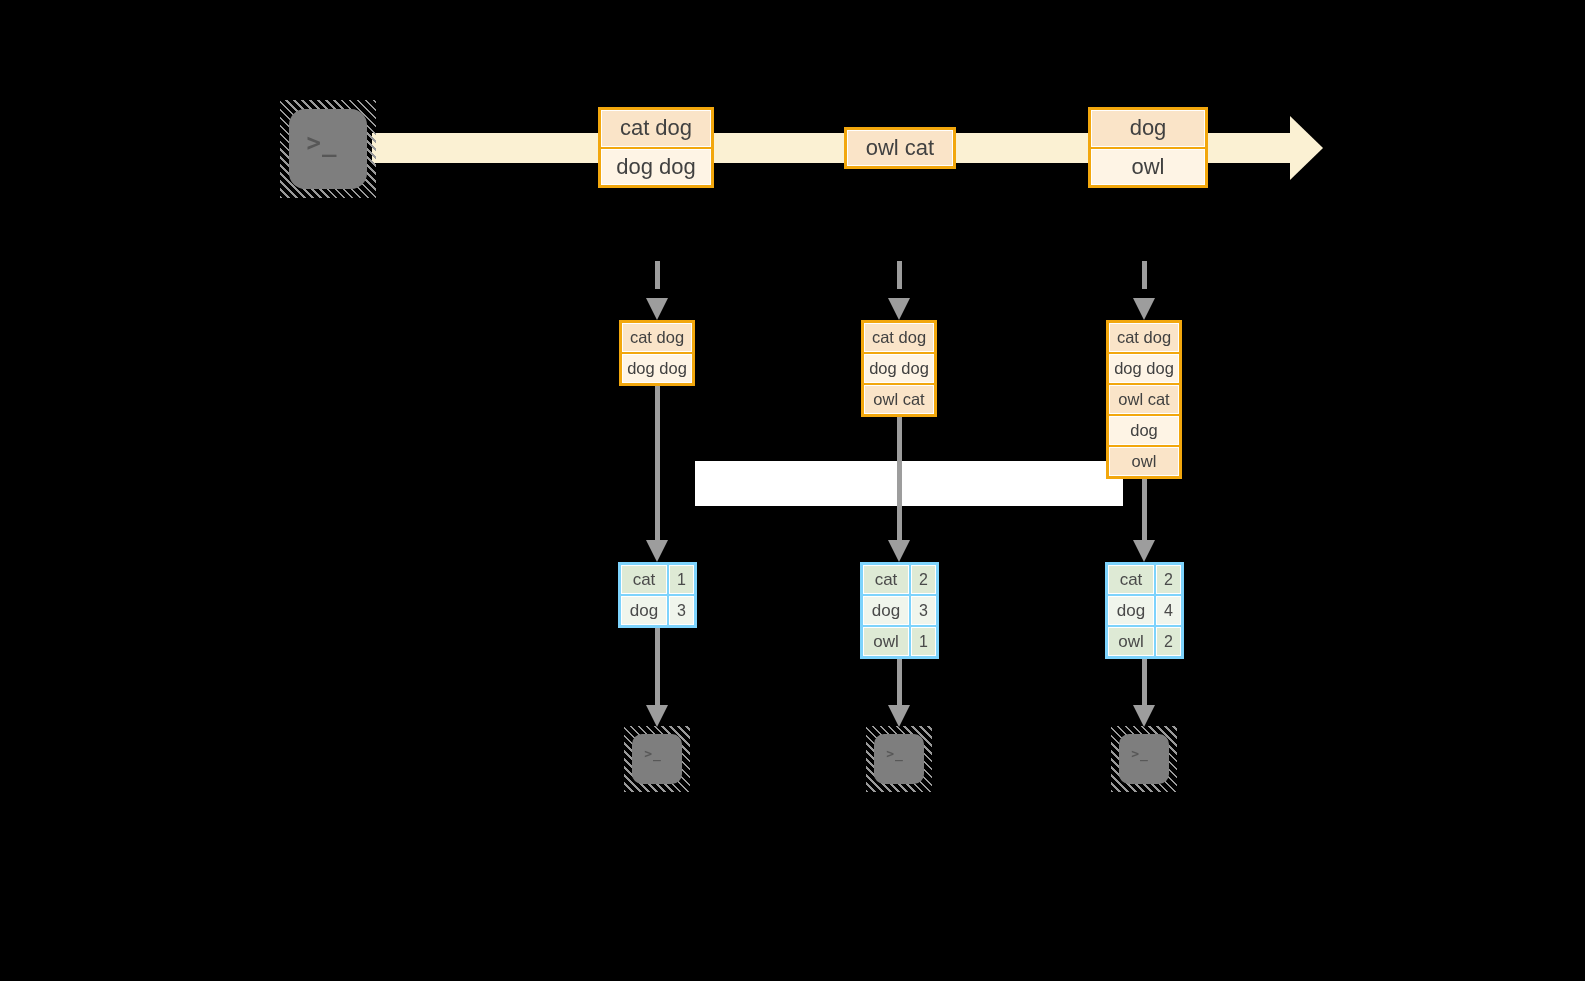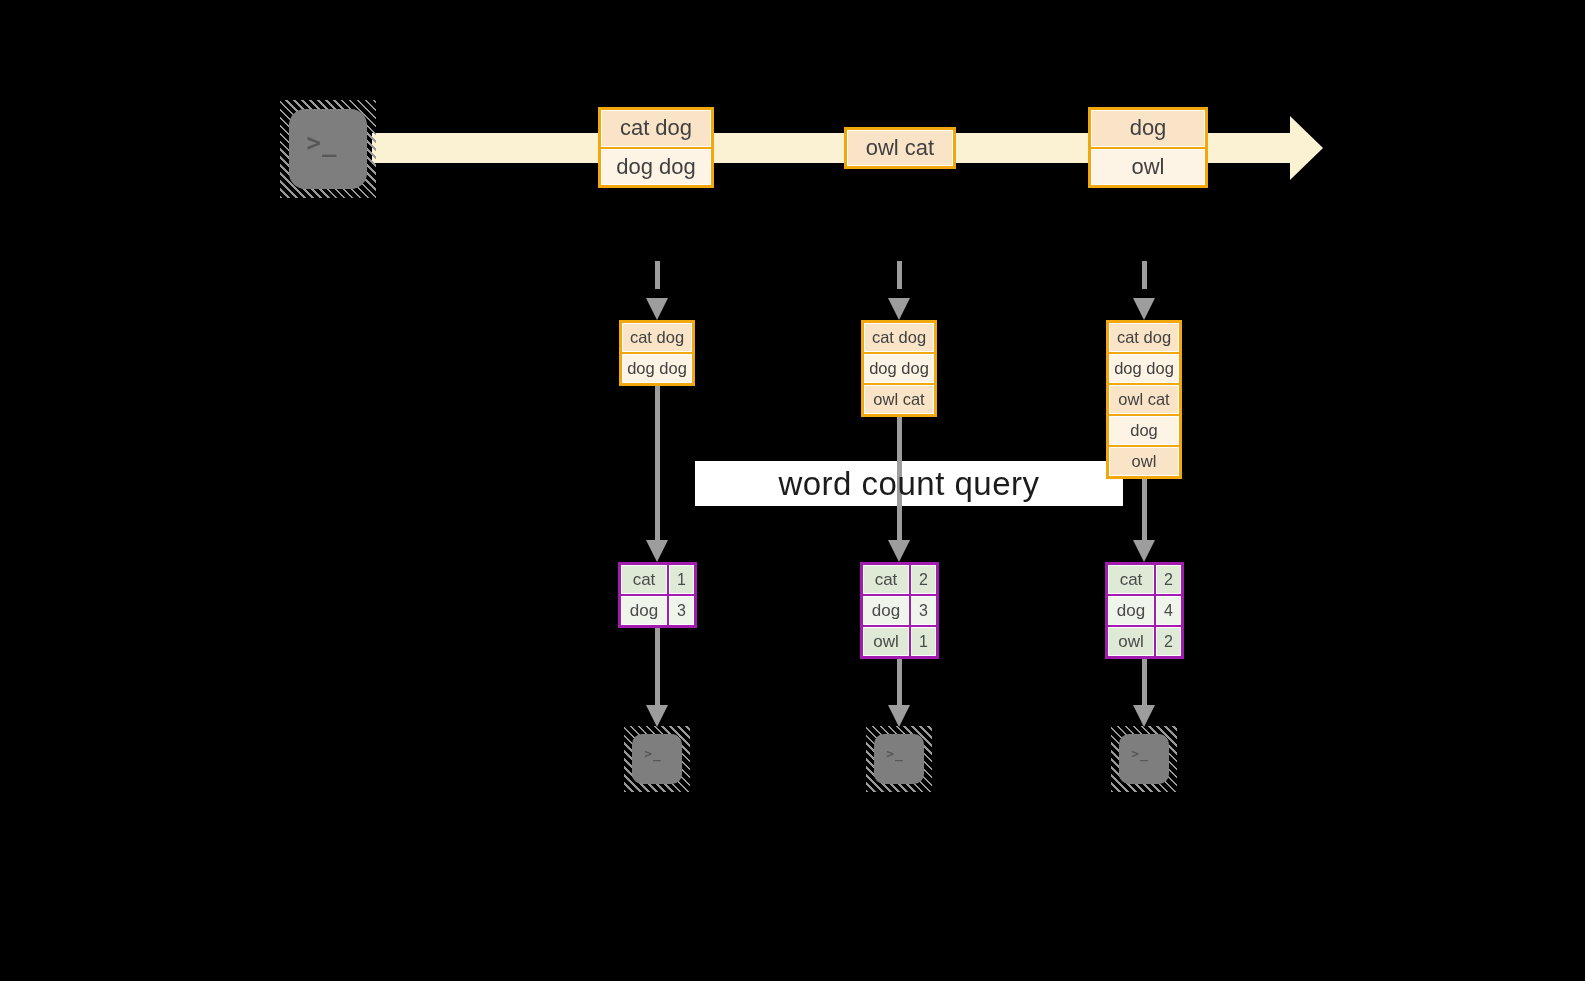--- a/index.html
+++ b/index.html
@@ -55,21 +55,21 @@
   }
   
   .banner-bg{position:absolute;left:695px;top:461px;width:428px;height:45px;background:#FFFFFF;z-index:5;}
   .banner-label{
     position:absolute;left:695px;top:461px;width:428px;height:45px;z-index:7;
     display:flex;align-items:center;justify-content:center;
     font-size:33px;color:#1C1C1C;letter-spacing:0.5px;
   }
   
   .gtable{
-    position:absolute;background:#a21caf;padding:3px;z-index:10;
+    position:absolute;background:#7dd3fc;padding:3px;z-index:10;
     display:grid;grid-template-columns:46px 25px;gap:2px;
   }
   .gcell{
     border:1px solid #ffffff;height:29px;display:flex;align-items:center;justify-content:center;
     color:#4A4A4A;box-sizing:border-box;
   }
   .gword{font-size:17px;}
   .gnum{font-size:16px;}
   .g-dark{background:#DEEAD5;}
   .g-light{background:#F0F5EC;}
@@ -185,15 +185,14 @@
   <div class="line" style="left:1142px;top:659px;height:49px;"></div>
   <div class="ahead" style="left:1133px;top:705px;"></div>
 
   <div class="hatch term-sm" style="left:1111px;top:726px;width:66px;height:66px;">
     <div class="term-inner">
       <span class="glyph">&gt;_</span>
     </div>
   </div>
 
   <div class="banner-bg"></div>
-  <div class="banner-label">word count query</div>
 
 </div>
 
 </body></html>

